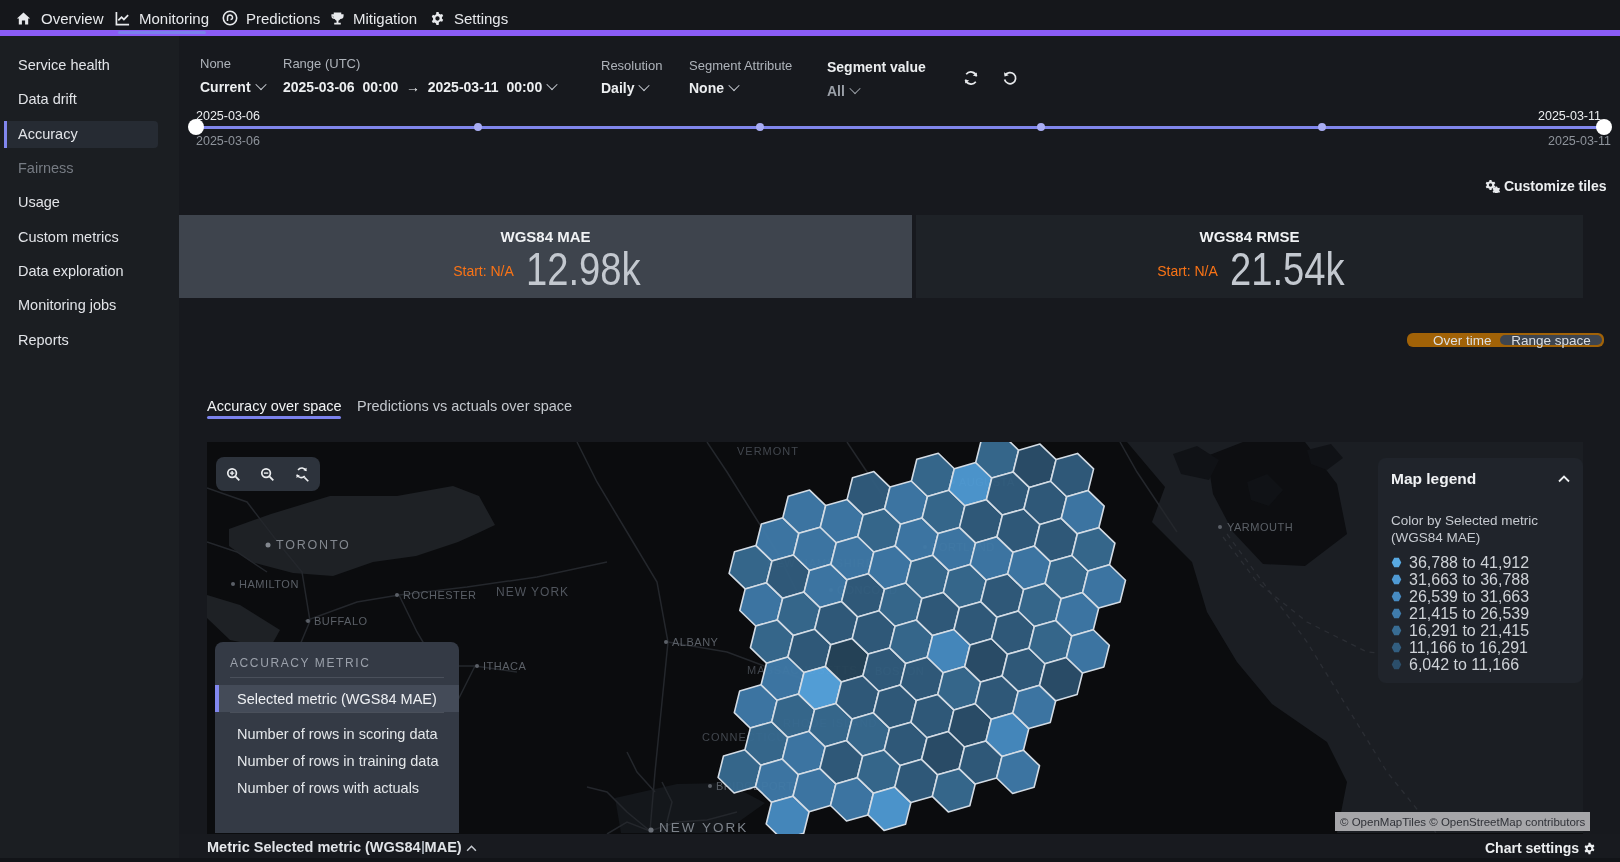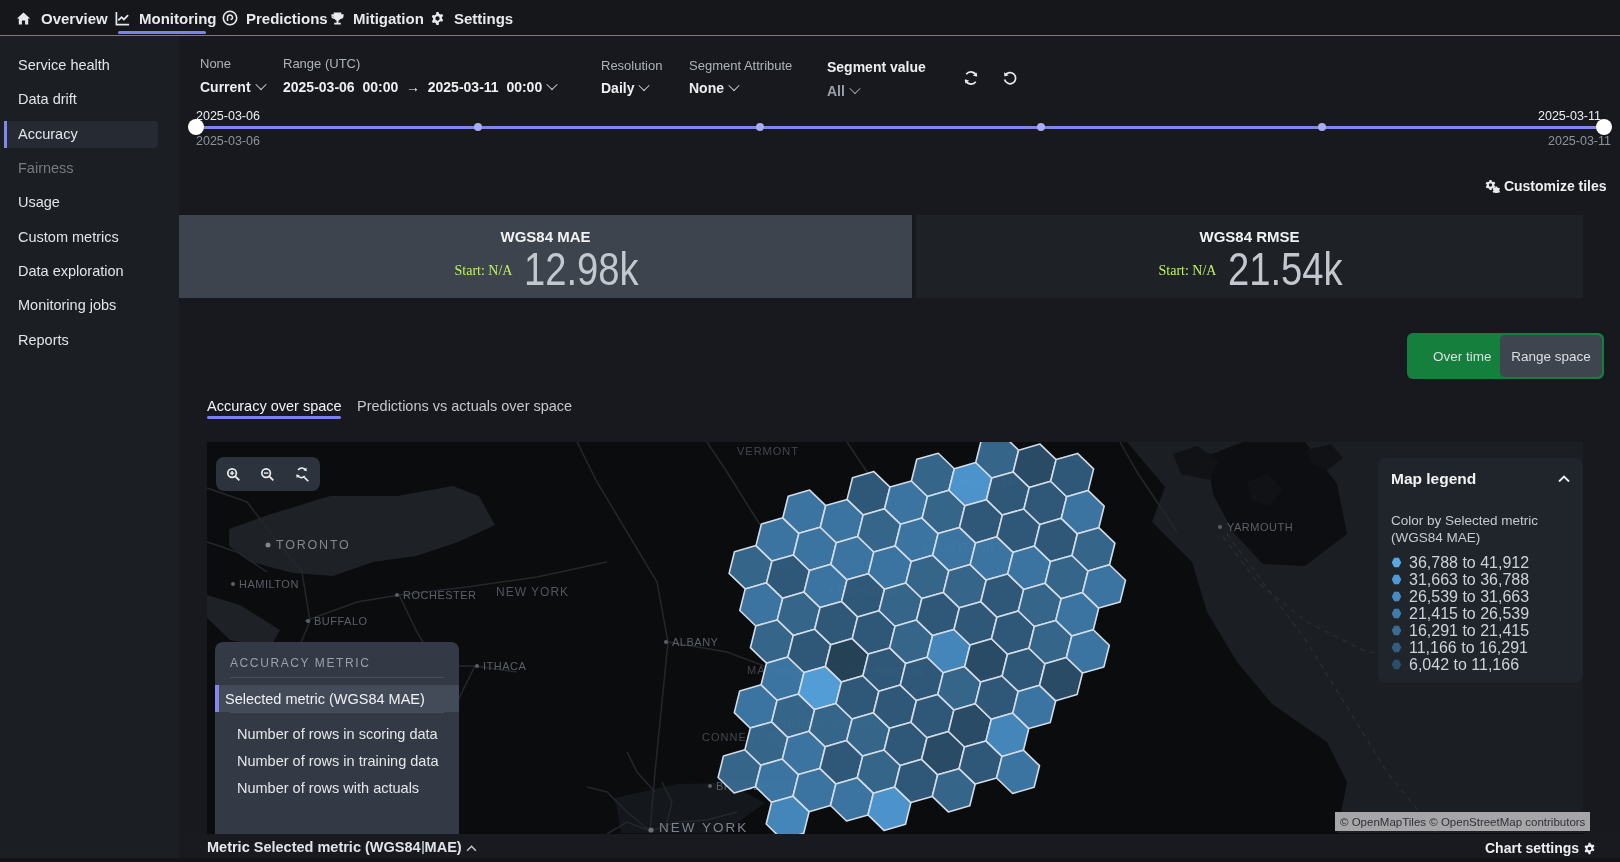--- a/index.html
+++ b/index.html
@@ -1,18 +1,18 @@
 <!DOCTYPE html>
 <html><head><meta charset="utf-8">
 <style>
 *{margin:0;padding:0;box-sizing:border-box;}
 html,body{width:1620px;height:862px;background:#17191e;font-family:"Liberation Sans",sans-serif;overflow:hidden;position:relative;color:#e7e9ec;}
 .abs{position:absolute;}
 
-#nav{position:absolute;left:0;top:0;width:1620px;height:36px;background:#15171b;border-bottom:1px solid #8b5cf6;font-weight:bold;}
+#nav{position:absolute;left:0;top:0;width:1620px;height:36px;background:#15171b;border-bottom:6px solid #8b5cf6;}
 .navitem{position:absolute;top:0;height:36px;display:flex;align-items:center;gap:8px;font-size:15px;color:#e7e9ec;}
 .navitem svg{display:block;}
 #nav .underline{position:absolute;left:118px;top:31px;width:88px;height:3px;background:#7b82ec;border-radius:2px;}
 
 .side{position:absolute;left:18px;font-size:14.5px;color:#e2e4e8;}
 #sel{position:absolute;left:7px;top:121px;width:151px;height:27px;background:#262b33;border-radius:0 4px 4px 0;}
 #selbar{position:absolute;left:4px;top:121px;width:3px;height:27px;background:#8187ee;}
 
 .lab{position:absolute;font-size:13px;color:#aeb3ba;}
 .val{position:absolute;font-size:14px;font-weight:bold;color:#eceef0;}
@@ -20,42 +20,42 @@
 
 #track{position:absolute;left:196px;top:125.5px;width:1408px;height:3px;background:#8086ec;border-radius:2px;}
 .dot{position:absolute;top:123px;width:8px;height:8px;border-radius:50%;background:#a9adf3;}
 .handle{position:absolute;top:119px;width:16px;height:16px;border-radius:50%;background:#fff;}
 .slab{position:absolute;font-size:12.5px;}
 
 #tile1{position:absolute;left:179px;top:215px;width:733px;height:83px;background:#3e444d;}
 #tile2{position:absolute;left:916px;top:215px;width:667px;height:83px;background:#1e2227;}
 .ttitle{font-size:15px;font-weight:bold;color:#f0f2f4;text-align:center;margin-top:13px;}
 .tval{display:flex;justify-content:center;align-items:center;gap:12px;margin-top:1px;padding-left:12px;}
-.tstart{font-size:14px;color:#bef264;font-family:Liberation Serif, serif;}
+.tstart{font-size:14px;color:#f97316;}
 .tbig{font-size:46px;font-weight:100;color:#c3c8cf;letter-spacing:0px;margin-top:-4px;transform:scaleX(0.83);transform-origin:0 50%;width:124px;display:inline-block;}
 
-#toggle{position:absolute;left:1407px;top:333px;width:197px;height:46px;background:#15803d;border-radius:6px;display:flex;align-items:center;font-size:13.5px;color:#dcdfe3;}
+#toggle{position:absolute;left:1407px;top:333px;width:197px;height:14px;background:#a16207;border-radius:6px;display:flex;align-items:center;font-size:13.5px;color:#dcdfe3;}
 #toggle .on{position:absolute;right:2px;top:2px;bottom:2px;width:102px;background:#3e454f;border-radius:5px;display:flex;align-items:center;justify-content:center;}
 
 .tab{position:absolute;font-size:14.5px;text-align:right;}
 #tabline{position:absolute;left:207px;top:416px;width:134px;height:3px;background:#7b82ec;border-radius:2px;}
 
 #map{position:absolute;left:207px;top:442px;width:1376px;height:392px;background:#0b0c0e;}
 
 #zctl{position:absolute;left:216px;top:457px;width:104px;height:34px;background:#2d333c;border-radius:8px;display:flex;align-items:center;justify-content:space-around;}
 
 #legend{position:absolute;left:1378px;top:458px;width:205px;height:225px;background:#20242b;border-radius:8px;padding:12px 13px;}
 #legend h3{font-size:15.5px;font-weight:bold;color:#f0f2f4;}
 #legend .sub{font-size:13.5px;color:#c6cad0;margin-top:24px;line-height:17px;}
 .li{display:flex;align-items:center;gap:7px;font-size:16px;color:#ced2d7;height:17px;}
 
-#apanel{position:absolute;left:215px;top:642px;width:244px;height:221px;background:#343a45;border-radius:8px 8px 0 0;font-size:14.5px;}
+#apanel{position:absolute;left:215px;top:642px;width:244px;height:191px;background:#343a45;border-radius:8px 8px 0 0;font-size:14.5px;}
 #apanel .hd{font-size:12px;letter-spacing:1.6px;color:#9ba1ab;padding:14px 15px 7px;}
 #apanel .div{height:1px;background:#4a505b;margin:0 15px;}
-#apanel .selrow{position:relative;background:#444b58;height:27px;display:flex;align-items:center;padding-left:10px;color:#eef0f3;margin-top:7px;}
+#apanel .selrow{position:relative;background:#444b58;height:27px;display:flex;align-items:center;padding-left:22px;color:#eef0f3;margin-top:7px;}
 #apanel .selrow:before{content:"";position:absolute;left:0;top:0;bottom:0;width:4px;background:#8187ee;}
 #apanel .row{height:27px;display:flex;align-items:center;padding-left:22px;color:#e4e7ea;}
 
 #bbar{position:absolute;left:179px;top:834px;width:1441px;height:28px;background:#181a1f;}
 #attrib{position:absolute;left:1335px;top:812px;height:19px;background:#a6a6a9;color:#303238;font-size:11.5px;display:flex;align-items:center;padding:0 5px;}
 </style></head>
 <body>
 <div id="nav">
  <span class="navitem" style="left:16px">
       <svg width="15" height="15" viewBox="0 0 16 16">

